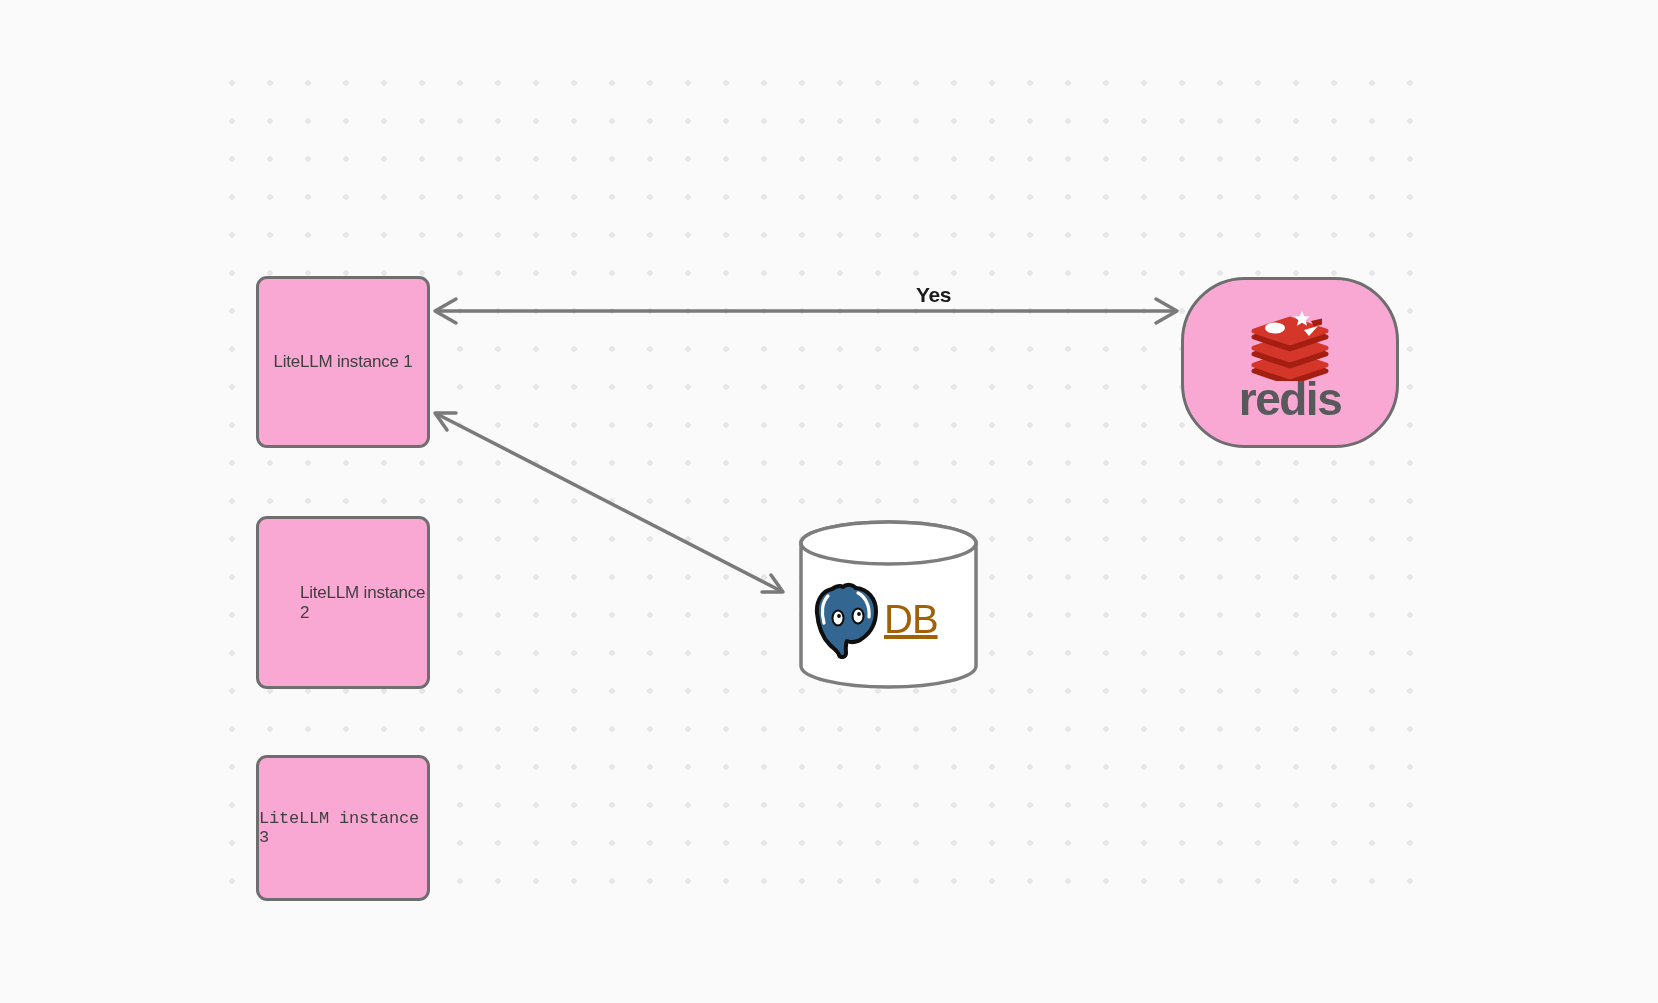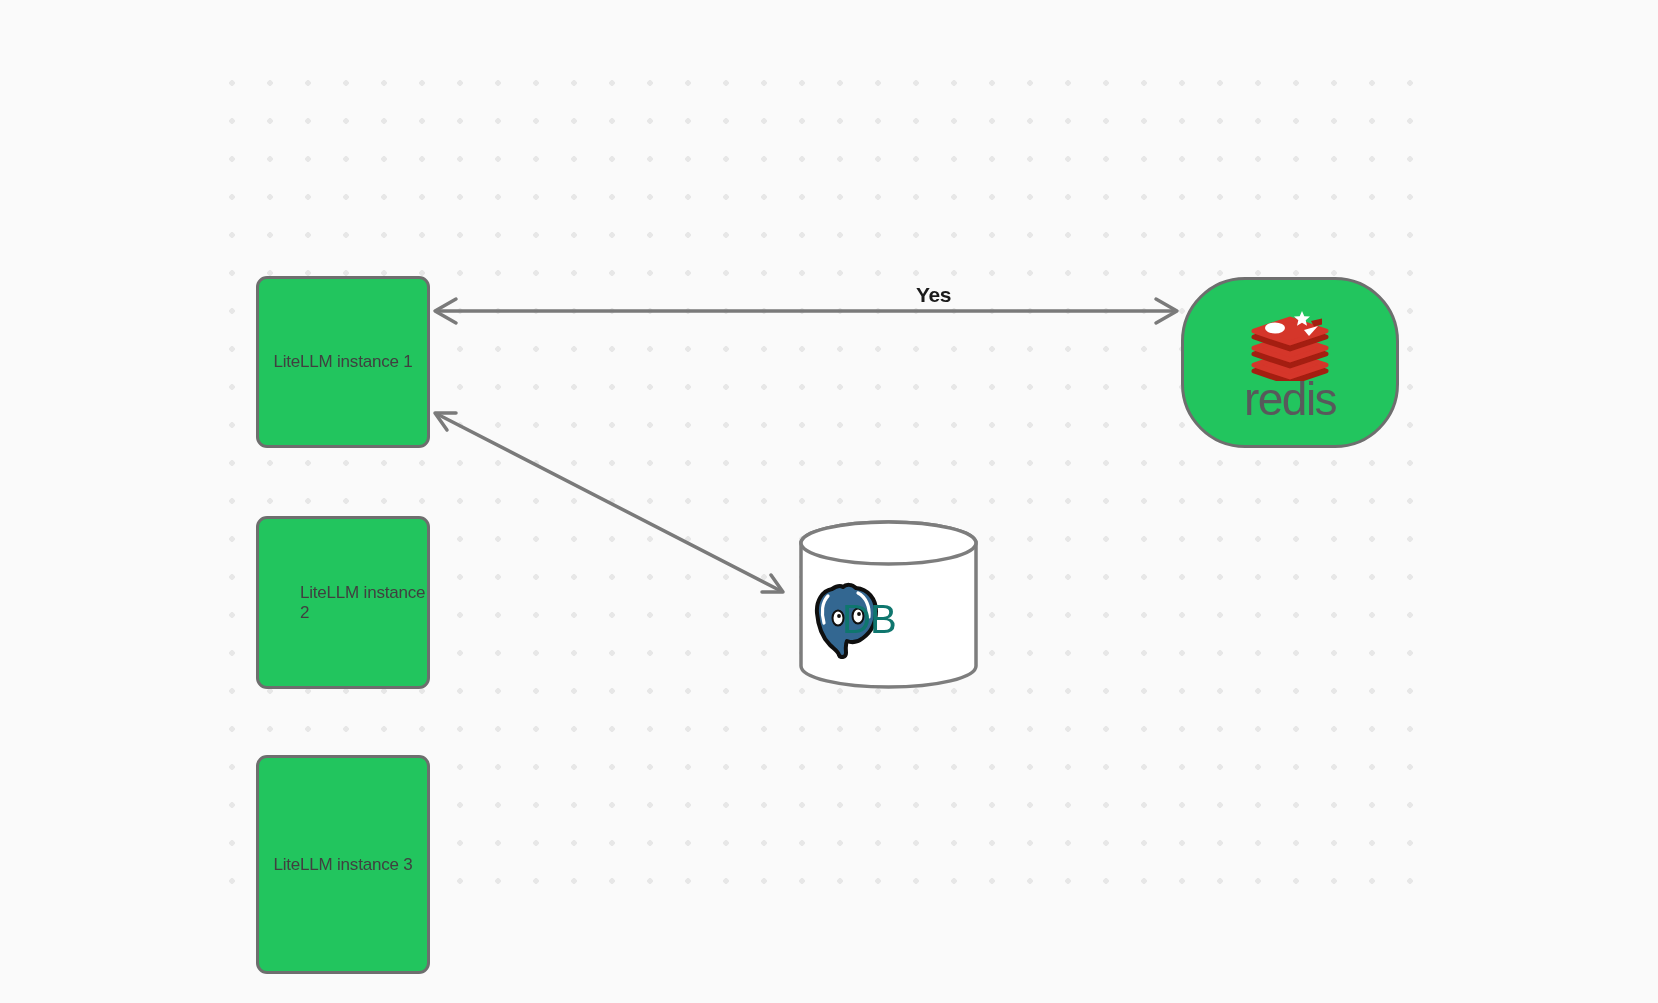--- a/index.html
+++ b/index.html
@@ -11,36 +11,36 @@
   }
   .canvas{position:relative;width:1658px;height:1003px;}
 
   .dot-grid{
     position:absolute;left:213px;top:64px;width:1216px;height:837px;
     background-image:radial-gradient(circle,#e7e7e7 2.6px,rgba(0,0,0,0) 3px);
     background-size:38px 38px;
   }
 
   .node{
-    position:absolute;background:#22c55e;
+    position:absolute;background:#f9a8d4;
     border:3.5px solid #6e6e6e;box-sizing:border-box;
     display:flex;align-items:center;justify-content:center;
   }
   .instance{left:256px;width:174px;height:173px;border-radius:11px;}
   .instance .label{font-size:17px;color:#404040;letter-spacing:-0.2px;}
   #instance-1{top:276px;height:172px;}
   #instance-2{top:516px;padding-left:41px;}
-  #instance-3{top:755px;height:219px;}
+  #instance-3{top:755px;height:146px;font-family:Liberation Mono, monospace;}
 
   .redis-node{
     left:1181px;top:277px;width:218px;height:171px;border-radius:64px;
     flex-direction:column;
   }
   .redis-word{
-    font-size:46px;font-weight:400;color:#58595b;
+    font-size:46px;font-weight:700;color:#58595b;
     letter-spacing:-1.5px;line-height:0.82;margin-top:0;
   }
 
   .arrow-layer{position:absolute;left:0;top:0;pointer-events:none;}
   .arrow-layer path{
     stroke:#7a7a7a;stroke-width:3.5;fill:none;
     stroke-linecap:round;stroke-linejoin:round;
   }
 
   .cyl-layer{position:absolute;left:795px;top:513px;}
@@ -48,22 +48,22 @@
 
   .edge-label{
     position:absolute;font-size:21px;font-weight:700;color:#1b1b1b;
     letter-spacing:-0.4px;white-space:pre;
   }
   #edge-label-1{left:483px;top:283px;}
   #edge-label-yes{left:916px;top:283px;}
   #edge-label-2{left:577px;top:456px;}
 
   .db-label{
-    position:absolute;left:842px;top:597px;
-    font-size:40px;font-weight:500;color:#0f766e;letter-spacing:-1px;
+    position:absolute;left:884px;top:597px;
+    font-size:40px;font-weight:500;color:#a16207;letter-spacing:-1px;text-decoration:underline;
   }
 </style>
 </head>
 <body>
 
 <div class="canvas">
 
   <div class="dot-grid"></div>
 
   <svg class="arrow-layer" width="1658" height="1003" viewBox="0 0 1658 1003">

